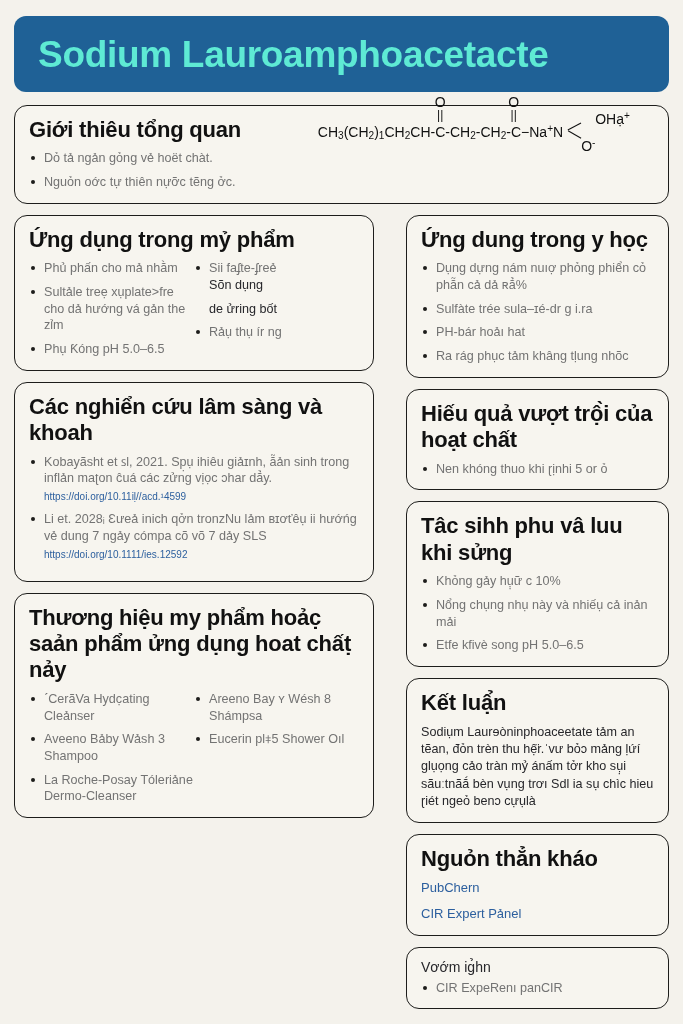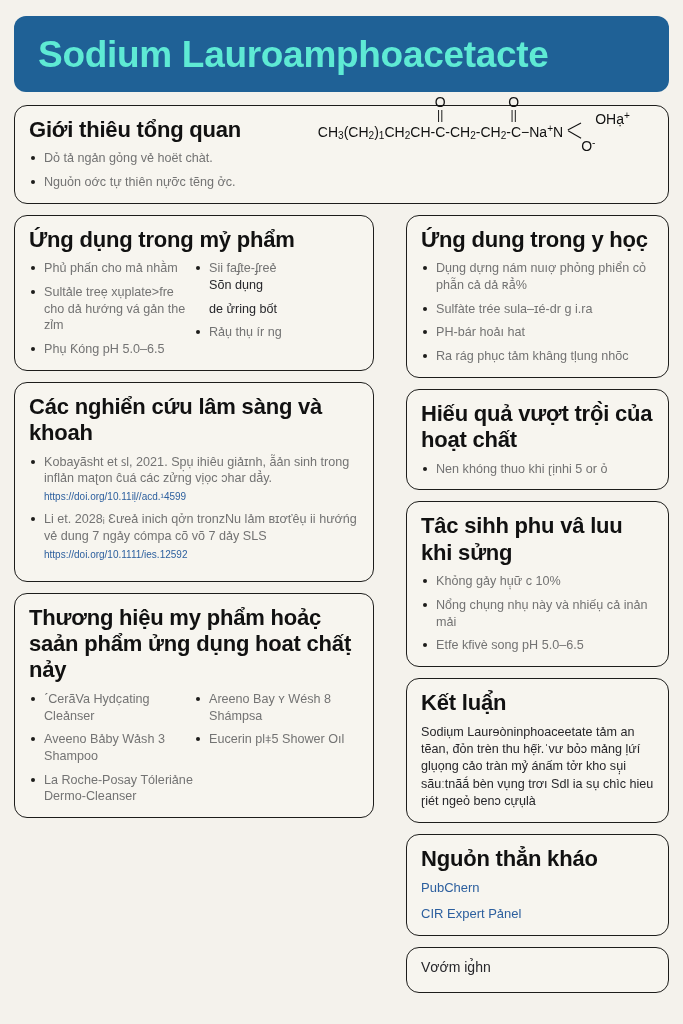--- a/index.html
+++ b/index.html
@@ -345,17 +345,20 @@
       </div>
 
       <div class="card">
         <div class="card-title">Nguỏn thẳn kháo</div>
         <a class="ref-link" href="#">PubChern</a>
         <a class="ref-link" href="#">CIR Expert Pảnel</a>
       </div>
 
       <div class="card">
         <div class="plain-label">Vơớm iɡ̉hn</div>
+        <ul class="bullets">
+          <li>CIR ExpeRenı  panCIR</li>
+        </ul>
       </div>
 
     </div>
   </div>
 </div>
 
 </body></html>

